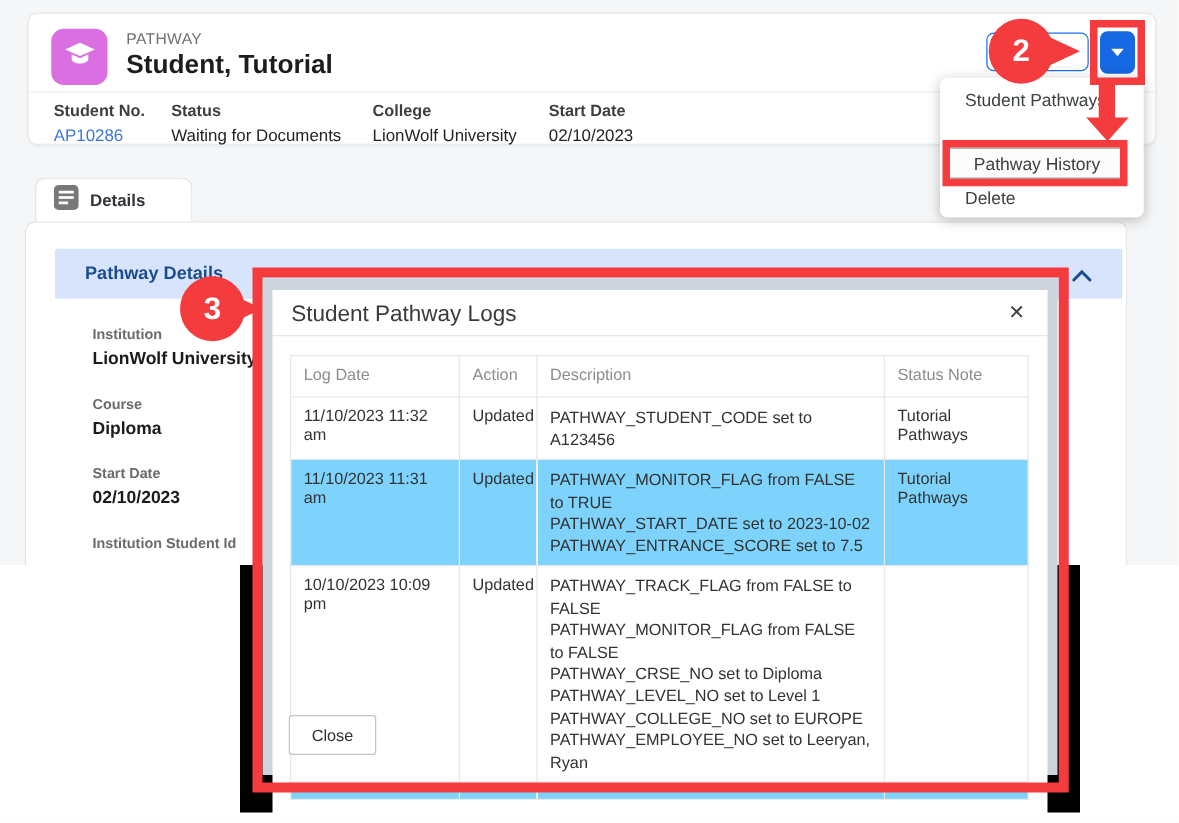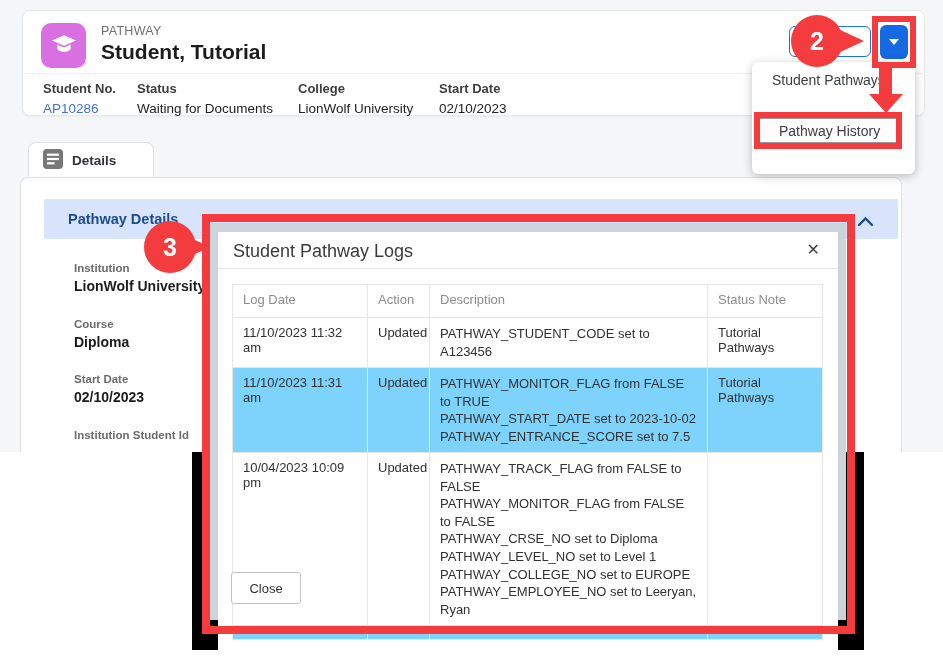--- a/index.html
+++ b/index.html
@@ -211,21 +211,21 @@
       </tr>
       <tr class="stripe">
         <td>11/10/2023 11:31 am</td>
         <td>Updated</td>
         <td class="pre">PATHWAY_MONITOR_FLAG from FALSE to TRUE
 PATHWAY_START_DATE set to 2023-10-02
 PATHWAY_ENTRANCE_SCORE set to 7.5</td>
         <td>Tutorial Pathways</td>
       </tr>
       <tr>
-        <td>10/04/2023 10:09 pm</td>
+        <td>10/10/2023 10:09 pm</td>
         <td>Updated</td>
         <td class="pre">PATHWAY_TRACK_FLAG from FALSE to FALSE
 PATHWAY_MONITOR_FLAG from FALSE to FALSE
 PATHWAY_CRSE_NO set to Diploma
 PATHWAY_LEVEL_NO set to Level 1
 PATHWAY_COLLEGE_NO set to EUROPE
 PATHWAY_EMPLOYEE_NO set to Leeryan, Ryan</td>
         <td></td>
       </tr>
       <tr class="stripe row-clipped">
@@ -236,20 +236,21 @@
       </tr>
     </tbody>
       </table>
 
     <button class="close-button">Close</button>
   </div>
 
   <div class="abs menu-panel">
     <div class="menu-item" style="top:5px;">Student Pathways</div>
     <div class="menu-item" style="top:31px;margin-top:28px;">New Pathway</div>
+    <div class="menu-item" style="top:83px;">Delete</div>
   </div>
   <div class="abs menu-item-box">
     <div class="menu-item" style="top:-1px;">Pathway History</div>
   </div>
 
   <div class="abs rect-red rect-modal"></div>
   <div class="abs rect-red rect-menuitem"></div>
   <div class="abs rect-red rect-dropdown"></div>
 
   <div class="abs arrow-shaft"></div>

